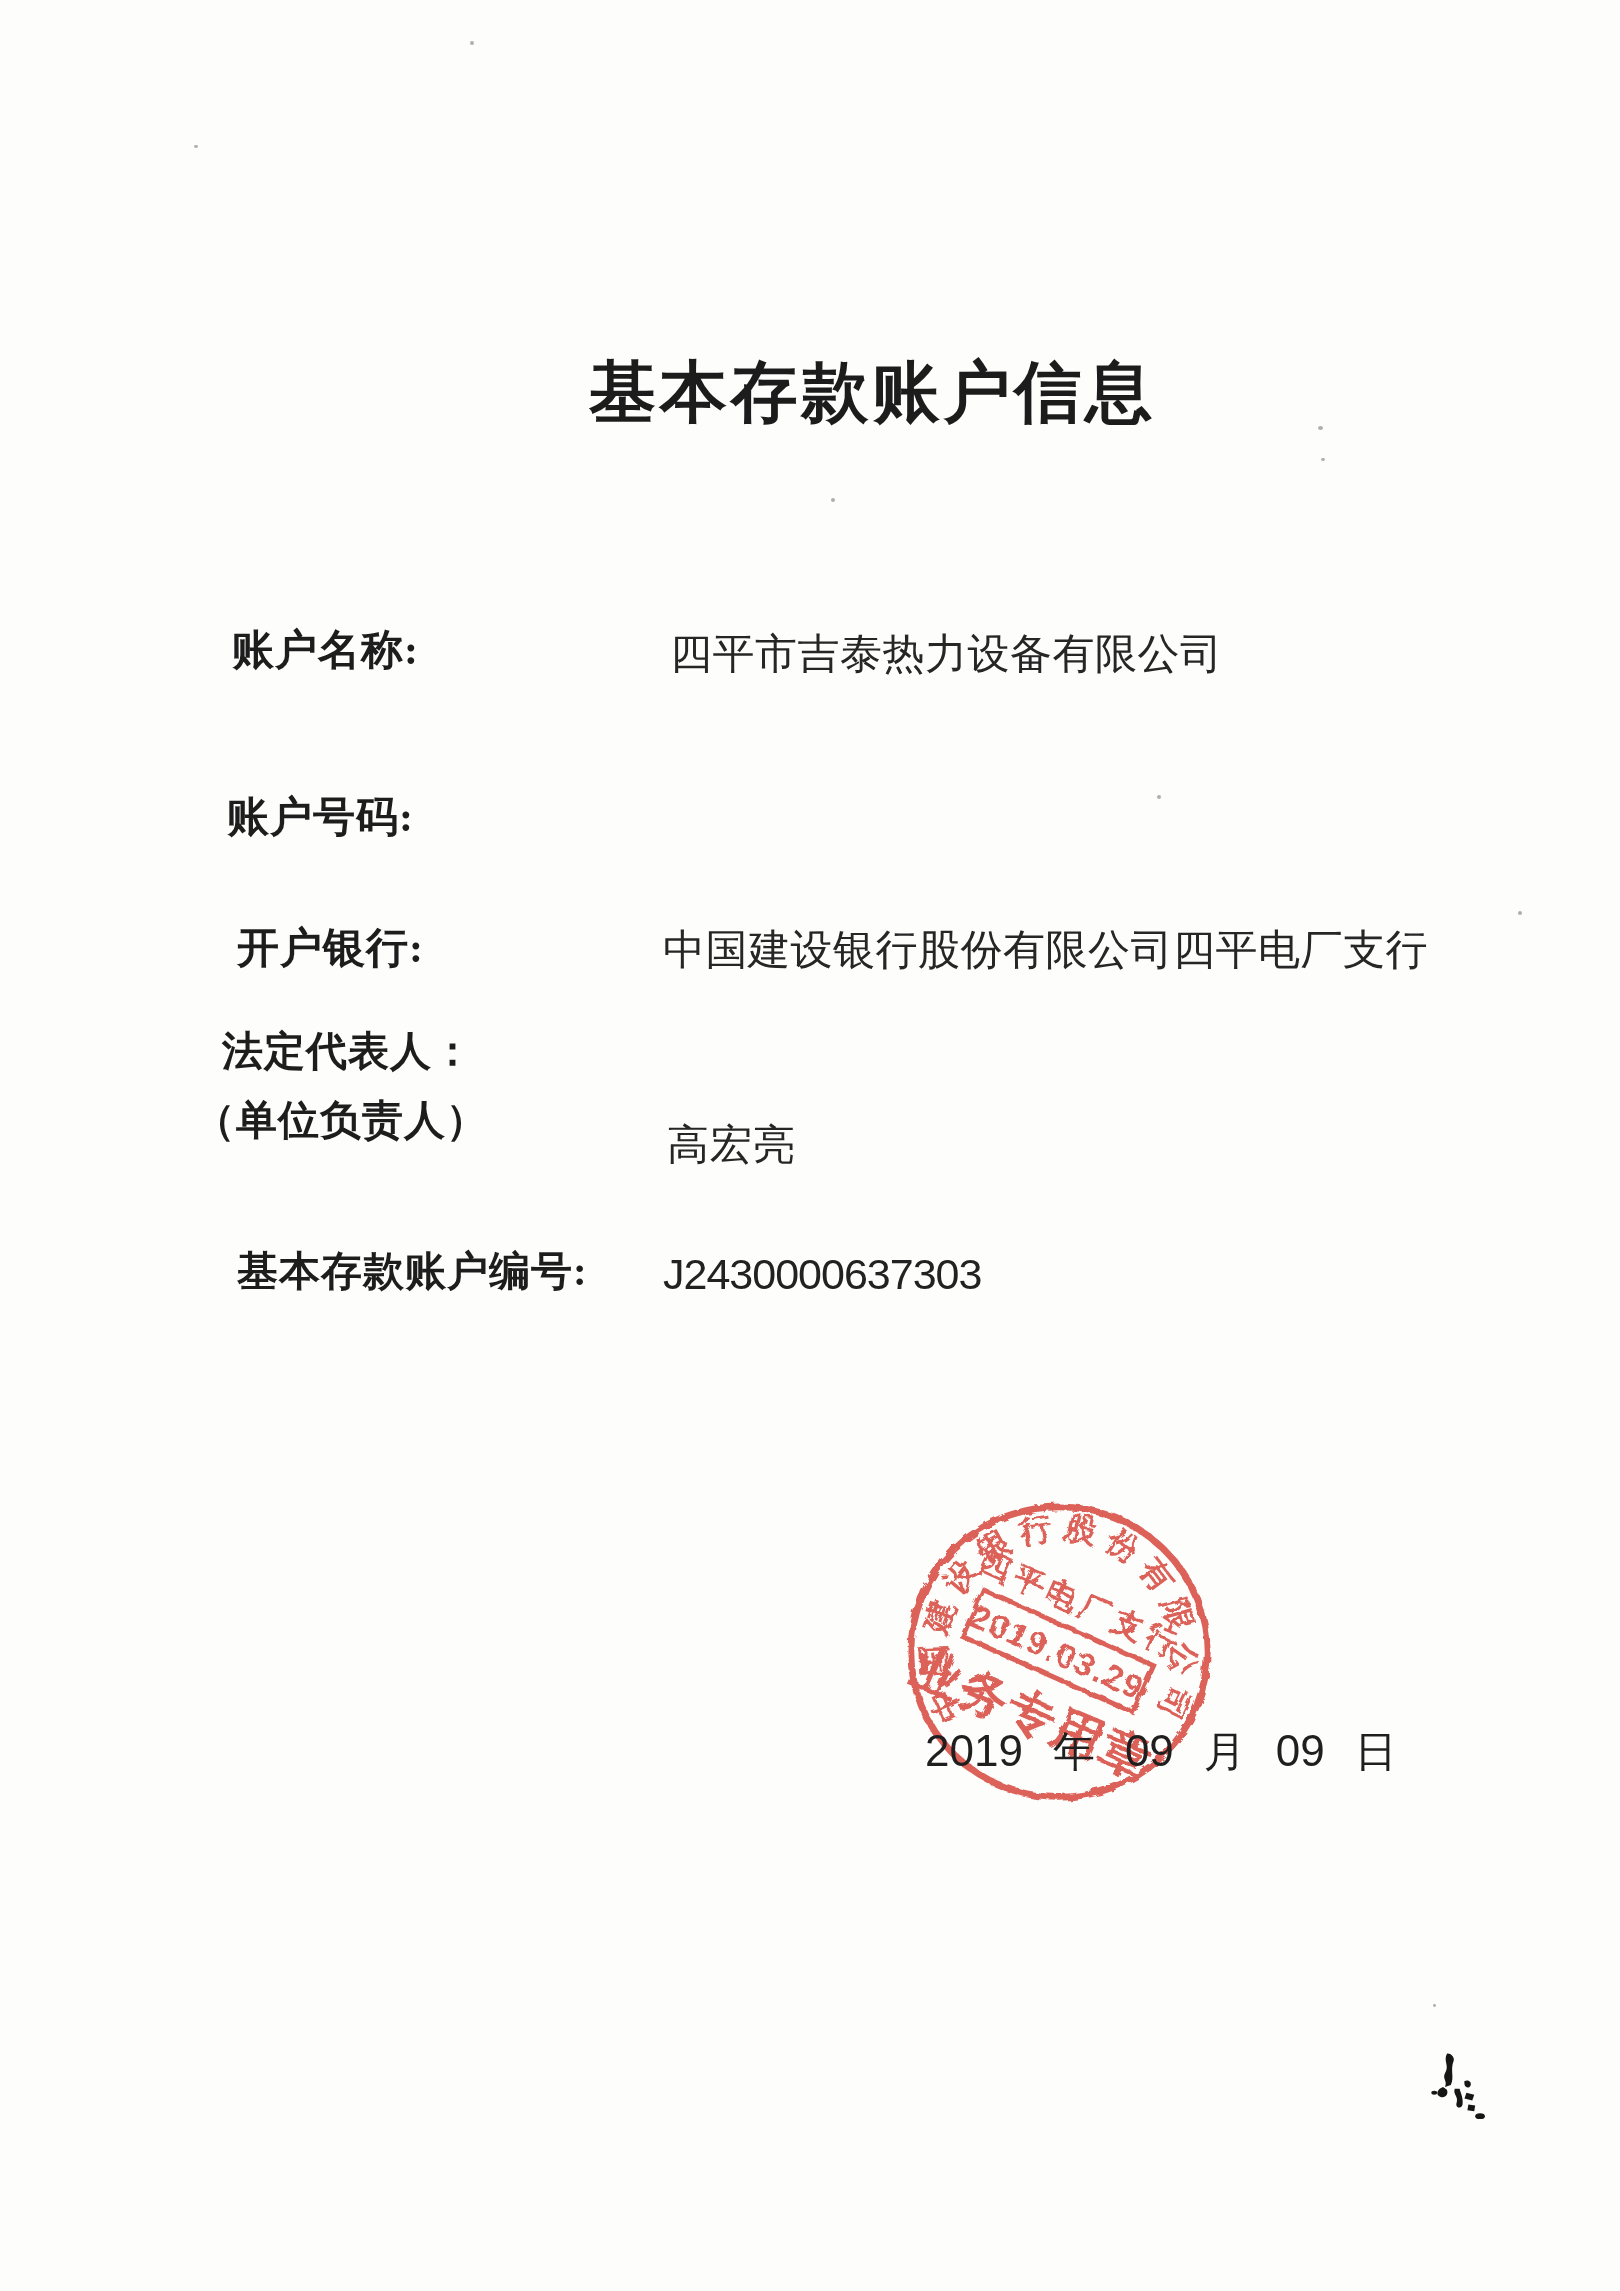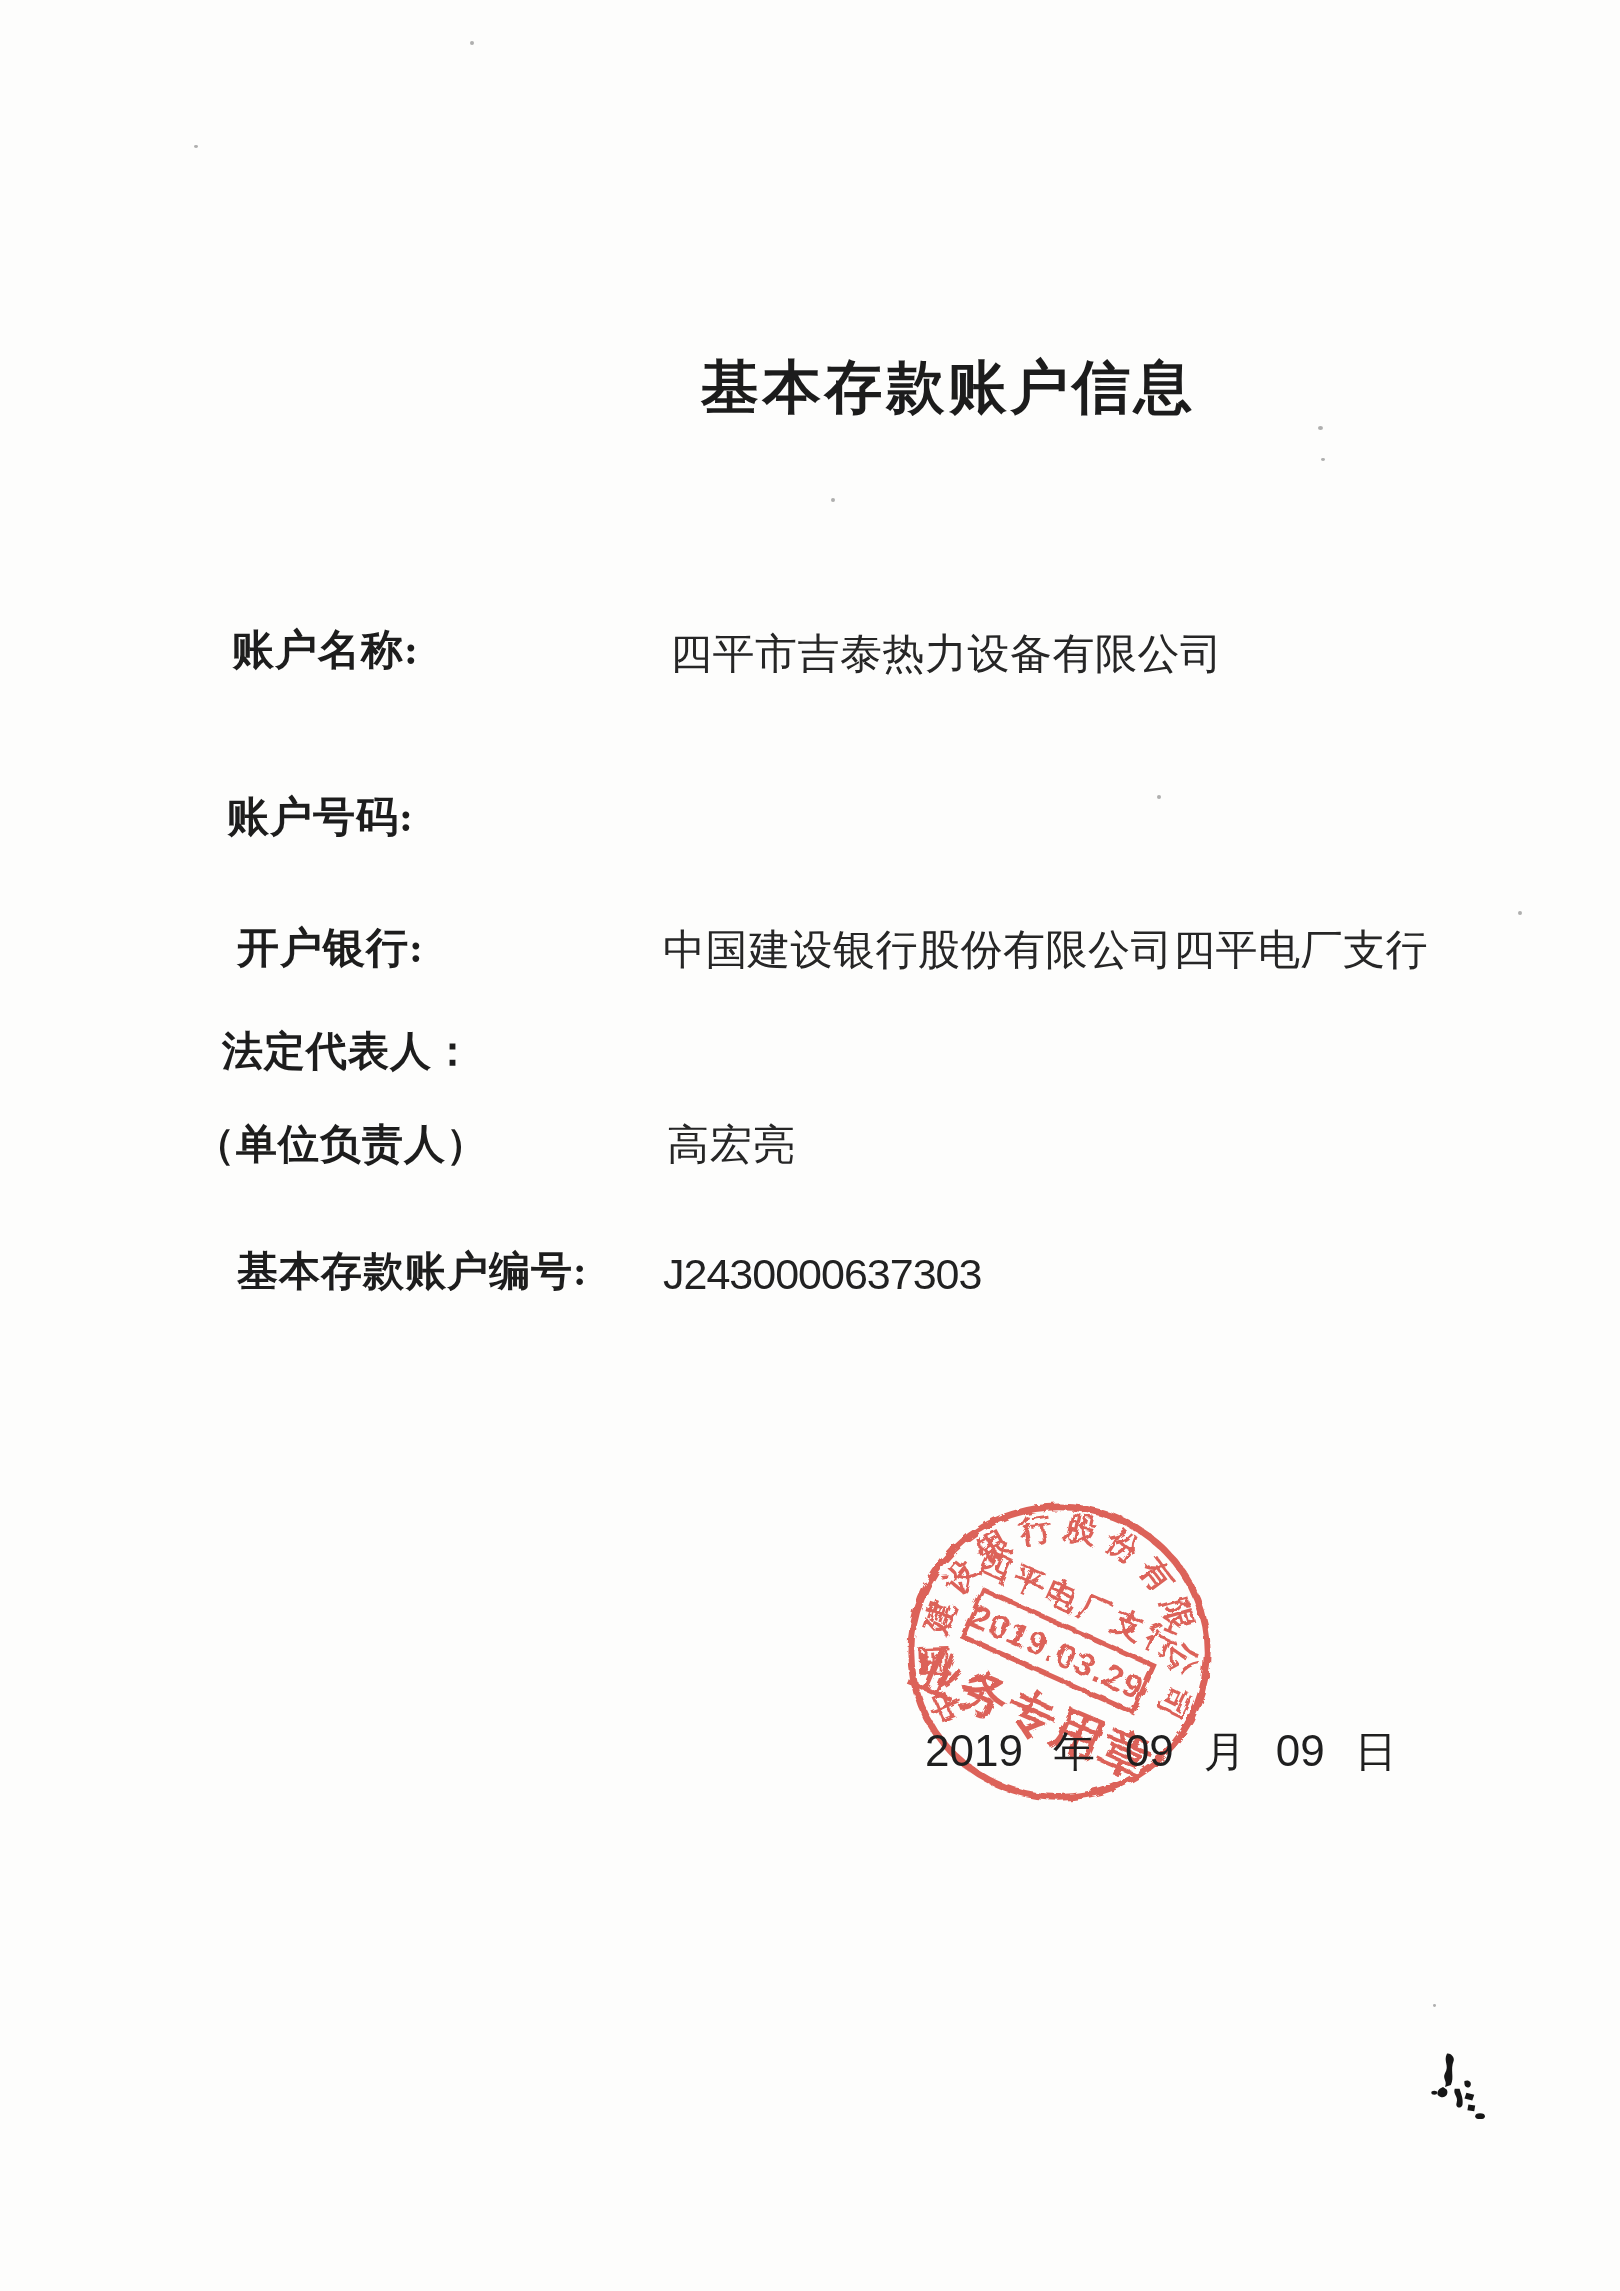--- a/index.html
+++ b/index.html
@@ -9,22 +9,22 @@
     margin:0 auto;
     background:#fdfdfc;
     font-family:"Liberation Serif", serif;
     color:#212121;
     overflow:hidden;
   }
   .abs { position:absolute; line-height:1; white-space:nowrap; }
 
   .doc-title {
     top:359px; left:549px; width:647px;
-    text-align:right;
-    font-size:58px; font-weight:bold;
+    text-align:center;
+    font-size:67px; font-weight:bold;
     letter-spacing:3.9px;
     color:#1c1c1c;
   }
 
   .field-label {
     font-size:42px; font-weight:bold; color:#1d1d1d;
     letter-spacing:1px;
   }
   .field-value {
     font-size:42px; font-weight:normal; color:#262626;
@@ -35,21 +35,21 @@
     font-size:43px; letter-spacing:-1px; color:#222;
   }
 
   .lbl-r1 { top:629px;  left:232px; }
   .val-r1 { top:633px;  left:670px; letter-spacing:0.5px; }
   .lbl-r2 { top:796px;  left:227px; }
   .val-r2 { top:796px;  left:670px; }
   .lbl-r3 { top:927px;  left:237px; }
   .val-r3 { top:929px;  left:663px; font-size:42px; letter-spacing:0.5px; }
   .lbl-r4a{ top:1031px; left:222px; font-size:41px; }
-  .lbl-r4b{ top:1100px; left:194px; font-size:41px;margin-top:24px; }
+  .lbl-r4b{ top:1100px; left:194px; font-size:41px; }
   .val-r4 { top:1124px; left:667px; }
   .lbl-r5 { top:1251px; left:213px; font-size:41px;margin-left:24px; }
   .val-r5 { top:1253px; left:663px; }
 
   .date-line {
     position:absolute; top:1729px; left:925px;
     display:flex; align-items:flex-start; gap:30px;
     font-family:"Liberation Sans", sans-serif;
     font-size:44px; color:#1f1f1f; line-height:1;
     z-index:3;

